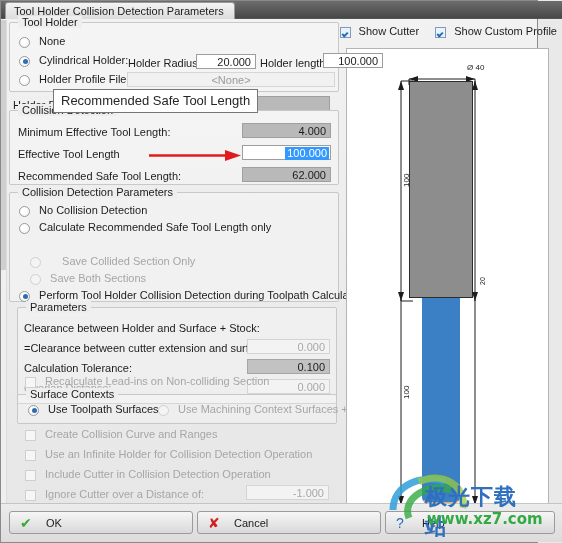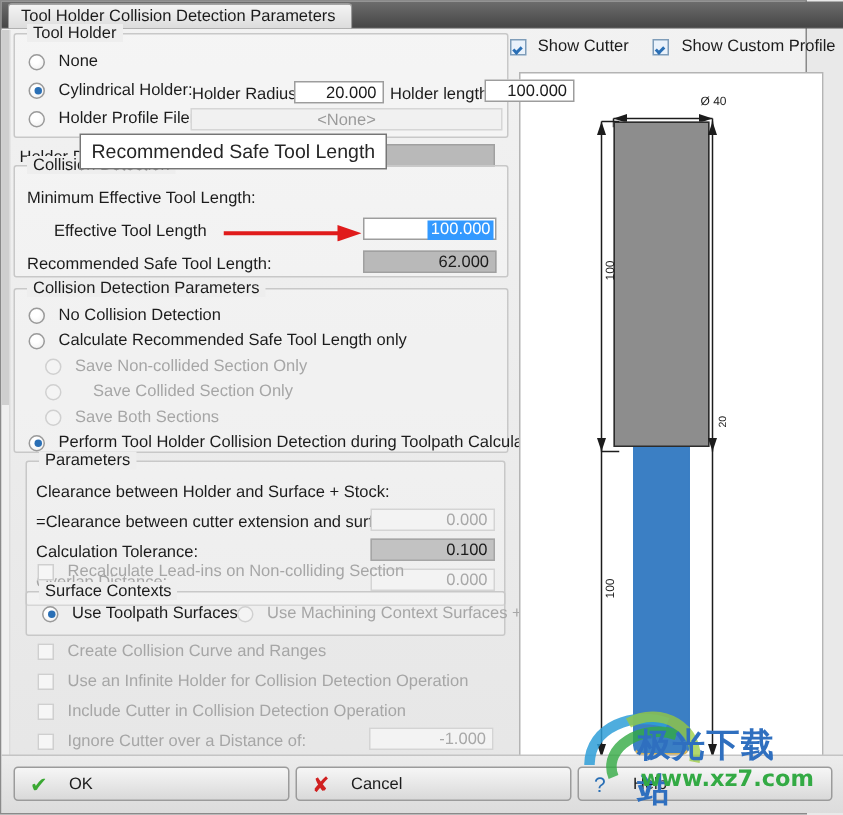--- a/index.html
+++ b/index.html
@@ -185,44 +185,41 @@
       <div class="fld none" style="left:117px;top:49px;width:208px;">&lt;None&gt;</div>
     </div>
 
     <div class="lbl" style="position:absolute;left:8px;top:79px;">Holder Description:</div>
     <div class="fld ro" style="left:116px;top:76px;width:209px;"></div>
 
     <div class="group" style="left:4px;top:90px;width:328px;height:73px;">
       <div class="legend">Collision Detection</div>
 
       <div class="lbl" style="position:absolute;left:8px;top:15px;">Minimum Effective Tool Length:</div>
-
-      <div class="lbl" style="position:absolute;left:26px;top:37px;">Effective Tool Length</div>
+      <div class="fld ro" style="left:232px;top:12px;width:89px;">4.000</div>
+
+      <div class="lbl" style="position:absolute;left:8px;top:37px;">Effective Tool Length</div>
       <div class="fld" style="left:232px;top:34px;width:89px;">
         <span class="sel">100.000</span>
       </div>
 
       <div class="lbl" style="position:absolute;left:8px;top:59px;">Recommended Safe Tool Length:</div>
       <div class="fld ro" style="left:232px;top:56px;width:89px;">62.000</div>
     </div>
 
     <div class="group" style="left:4px;top:172px;width:328px;height:108px;">
       <div class="legend">Collision Detection Parameters</div>
 
       <div class="row" style="left:9px;top:11px;">
         <span class="radio"></span>
         <span class="lbl" style="margin-left:6px;">No Collision Detection</span>
       </div>
       <div class="row" style="left:9px;top:28px;">
         <span class="radio"></span>
         <span class="lbl" style="margin-left:6px;">Calculate Recommended Safe Tool Length only</span>
-      </div>
-      <div class="row" style="left:20px;top:45px;">
-        <span class="radio dis"></span>
-        <span class="lbl dis" style="margin-left:6px;">Save Non-collided Section Only</span>
       </div>
       <div class="row" style="left:20px;top:62px;">
         <span class="radio dis"></span>
         <span class="lbl dis" style="margin-left:18px;">Save Collided Section Only</span>
       </div>
       <div class="row" style="left:20px;top:79px;">
         <span class="radio dis"></span>
         <span class="lbl dis" style="margin-left:6px;">Save Both Sections</span>
       </div>
       <div class="row" style="left:9px;top:96px;">

